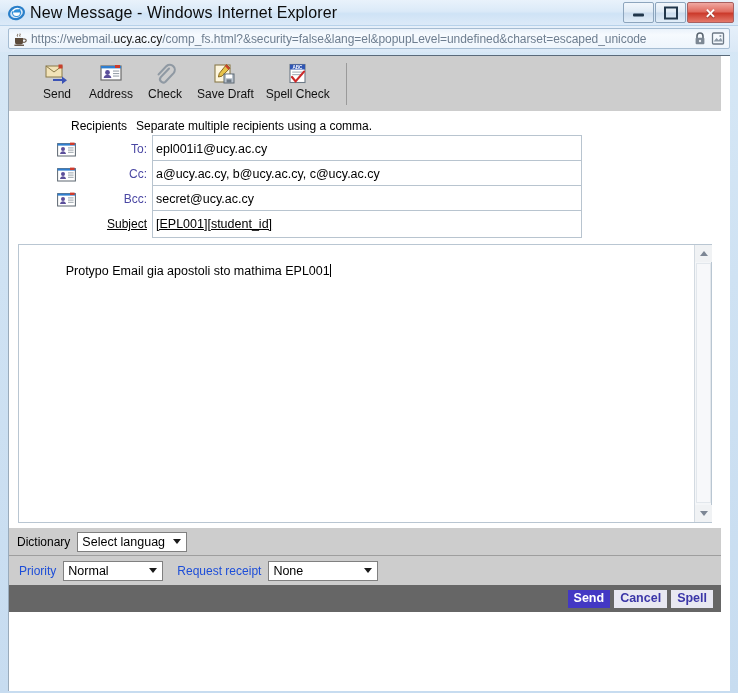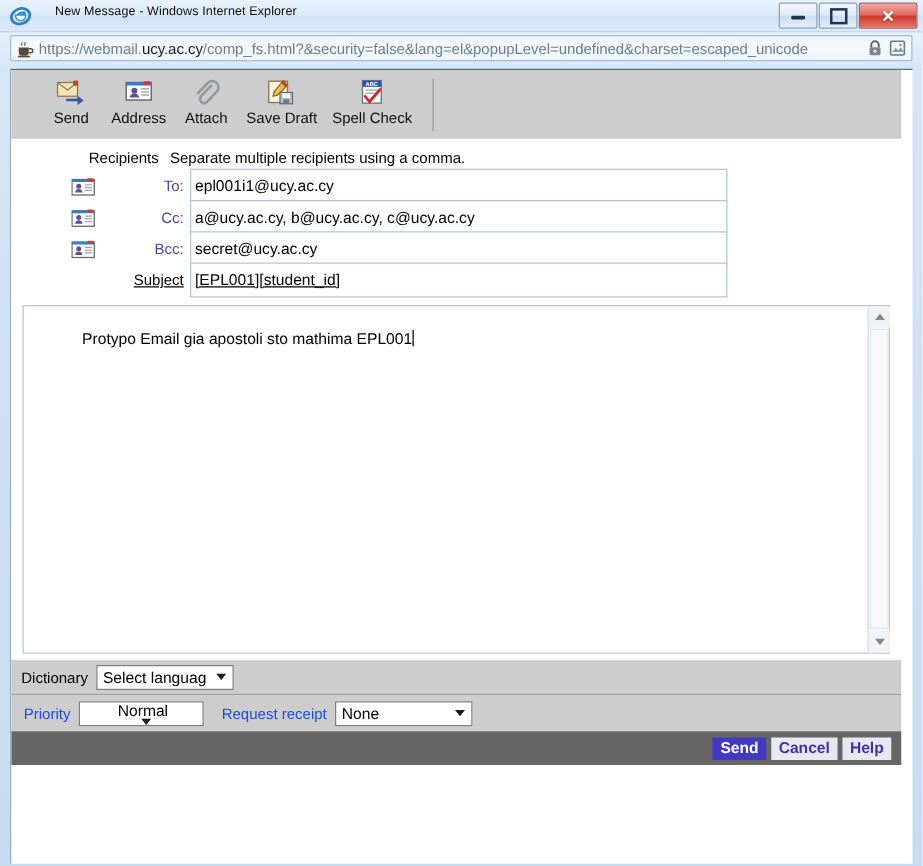--- a/index.html
+++ b/index.html
@@ -33,22 +33,22 @@
     background: linear-gradient(to bottom, #e9f2fb 0%, #dbeaf8 45%, #cfe3f6 55%, #dceaf8 100%);
     border-bottom: 1px solid #b7d2ea;
   }
   #title-bar .tb-icon {
     position: absolute;
     left: 8px; top: 4px;
     width: 17px; height: 17px;
   }
   #title-bar .tb-text {
     position: absolute;
-    left: 44px; top: 4px;
-    font-size: 10px;
+    left: 30px; top: 4px;
+    font-size: 16px;
     color: #0c0c0c;
     white-space: nowrap;
     letter-spacing: 0.1px;
   }
   .win-btns {
     position: absolute;
     right: 4px; top: 2px;
     display: flex;
     gap: 1px;
   }
@@ -360,21 +360,21 @@
   }
   .sel .arrow {
     width: 0; height: 0;
     border-left: 4px solid transparent;
     border-right: 4px solid transparent;
     border-top: 5px solid #1a1a1a;
     margin-left: 8px;
     margin-right: 3px;
   }
   #sel-dict { width: 110px; }
-  #sel-priority { width: 100px; flex-direction: column; }
+  #sel-priority { width: 100px; }
   #sel-receipt { width: 110px; }
 
   
   #prio-bar {
     position: relative;
     width: 712px;
     height: 30px;
     background: #cdcdcd;
     border-top: 1px solid #9e9e9e;
     display: flex;
@@ -515,21 +515,21 @@
           </span>
           <span class="tlabel">Address</span>
         </div>
 
         <div class="tool-btn">
           <span class="ticon">
             <svg width="26" height="24" viewBox="0 0 26 24">
               <path d="M17 6.5l-8.2 8.6a3.3 3.3 0 0 0 4.7 4.6l8.1-8.6a5 5 0 0 0-7.1-7L6.6 12.4" fill="none" stroke="#8f99a3" stroke-width="2.1" stroke-linecap="round"></path>
             </svg>
           </span>
-          <span class="tlabel">Attach</span>
+          <span class="tlabel">Check</span>
         </div>
 
         <div class="tool-btn">
           <span class="ticon">
             <svg width="26" height="24" viewBox="0 0 26 24">
               <rect x="3" y="3" width="15" height="17" fill="#fdf6df" stroke="#8a7a4a" stroke-width="1.1"></rect>
               <path d="M14.5 2.5l3.5 3.6-8 8-3.6.9.9-3.6z" fill="#e8c34a" stroke="#8a6a20" stroke-width="1"></path>
               <path d="M14.5 2.5l3.5 3.6-1.6 1.6-3.5-3.6z" fill="#c8402c"></path>
               <rect x="12" y="12" width="10" height="9" fill="#b9c2cc" stroke="#5f6a74" stroke-width="1"></rect>
               <rect x="14" y="12.6" width="6" height="3.6" fill="#ffffff"></rect>
@@ -657,19 +657,19 @@
         <span class="blabel second">Request receipt</span>
         <span class="sel" id="sel-receipt">
           <span class="seltext">None</span>
           <span class="arrow"></span>
         </span>
       </div>
 
       <div id="footer-bar">
         <button class="fbtn primary">Send</button>
         <button class="fbtn secondary">Cancel</button>
-        <button class="fbtn secondary">Help</button>
+        <button class="fbtn secondary">Spell</button>
       </div>
 
     </div>
 
   </div>
 </div>
 
 </body></html>

